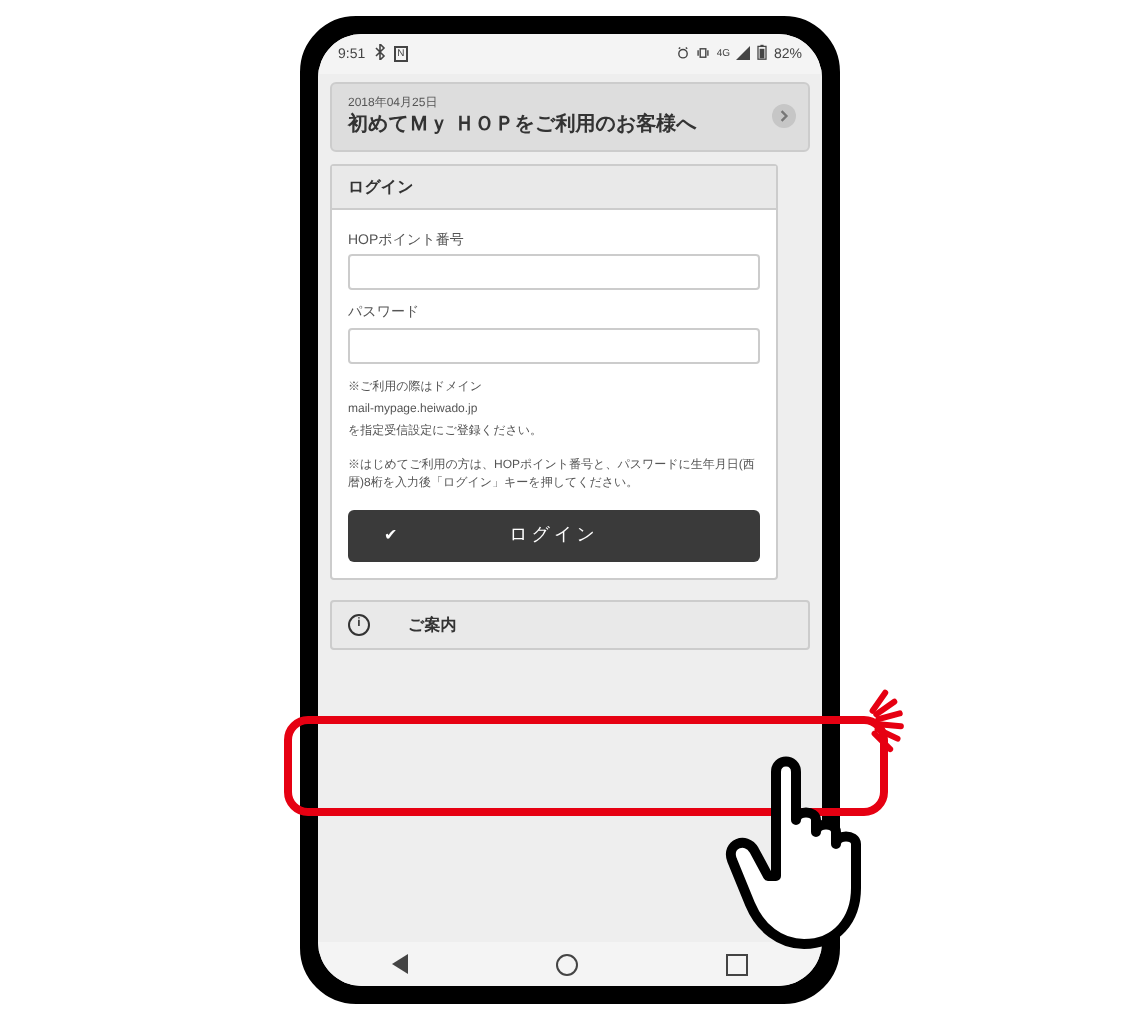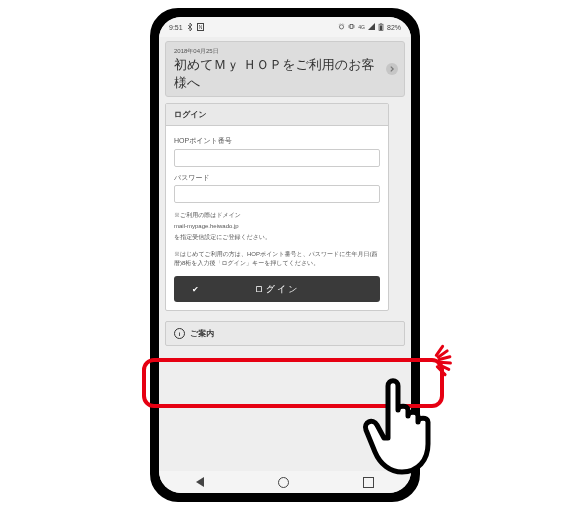--- a/index.html
+++ b/index.html
@@ -9,32 +9,32 @@
   .status-left{display:flex;gap:4px;align-items:center}
   .status-right{display:flex;gap:3px;align-items:center}
   .status-icon{display:inline-block}
   .navbar{position:absolute;bottom:0;left:0;right:0;height:22px;background:#f4f4f4;display:flex;justify-content:space-around;align-items:center}
   .nav-back{width:0;height:0;border-top:5px solid transparent;border-bottom:5px solid transparent;border-right:8px solid #444}
   .nav-home{width:9px;height:9px;border:1.5px solid #444;border-radius:50%}
   .nav-recent{width:9px;height:9px;border:1.5px solid #444}
   .content{position:absolute;top:20px;bottom:22px;left:0;right:0;overflow:hidden;background:#eee}
   .notice-card{margin:4px 6px;background:#ddd;border:1px solid #ccc;border-radius:3px;padding:5px 8px;position:relative}
   .notice-date{font-size:6px;color:#555}
-  .notice-title{font-size:13px;font-weight:normal;color:#333;line-height:1.35;padding-right:16px}
+  .notice-title{font-size:10px;font-weight:bold;color:#333;line-height:1.35;padding-right:16px}
   .chev{position:absolute;right:6px;top:50%;transform:translateY(-50%);width:12px;height:12px;border-radius:50%;background:#c6c6c6;display:flex;align-items:center;justify-content:center}
   .chev svg{width:6px;height:6px}
   .login-panel{margin:6px 22px 0 6px;background:#fff;border:1px solid #ccc;border-radius:2px}
   .login-header{background:#e9e9e9;border-bottom:1px solid #ccc;padding:5px 8px;font-size:8px;font-weight:bold;color:#333}
   .login-body{padding:4px 8px 8px 8px}
   .field-label{font-size:7px;color:#555;margin-top:6px}
   .field-input{width:100%;height:18px;border:1px solid #ccc;border-radius:2px;margin-top:2px;box-sizing:border-box;background:#fff;font-size:7px;padding:0 4px}
   .note{font-size:6px;color:#555;line-height:1.5;margin-top:8px}
   .login-btn{display:flex;align-items:center;justify-content:center;gap:10px;background:#3a3a3a;color:#fff;height:26px;border-radius:3px;margin-top:8px;font-size:9px;letter-spacing:2px;position:relative}
   .login-btn .check{position:absolute;left:18px;font-size:8px}
-  .info-section{margin:10px 6px 0 6px;background:#e9e9e9;border:1px solid #ccc;border-radius:2px;padding:6px 8px;font-size:8px;font-weight:bold;color:#333;display:flex;align-items:flex-start;gap:5px}
+  .info-section{margin:10px 6px 0 6px;background:#e9e9e9;border:1px solid #ccc;border-radius:2px;padding:6px 8px;font-size:8px;font-weight:bold;color:#333;display:flex;align-items:flex-start;gap:19px}
   .info-icon{width:9px;height:9px;border:1px solid #333;border-radius:50%;display:flex;align-items:center;justify-content:center;font-size:6px;font-weight:bold}
   .highlight-box{position:absolute;border:4px solid #e60012;border-radius:12px;box-sizing:border-box;pointer-events:none}
   .burst{position:absolute;pointer-events:none}
   .burst div{position:absolute;width:14px;height:3px;background:#e60012;border-radius:2px;left:0;top:0;transform-origin:-6px 50%}
   .hand{position:absolute;pointer-events:none}
 </style>
 </head>
 <body>
 
 <div class="phone">

